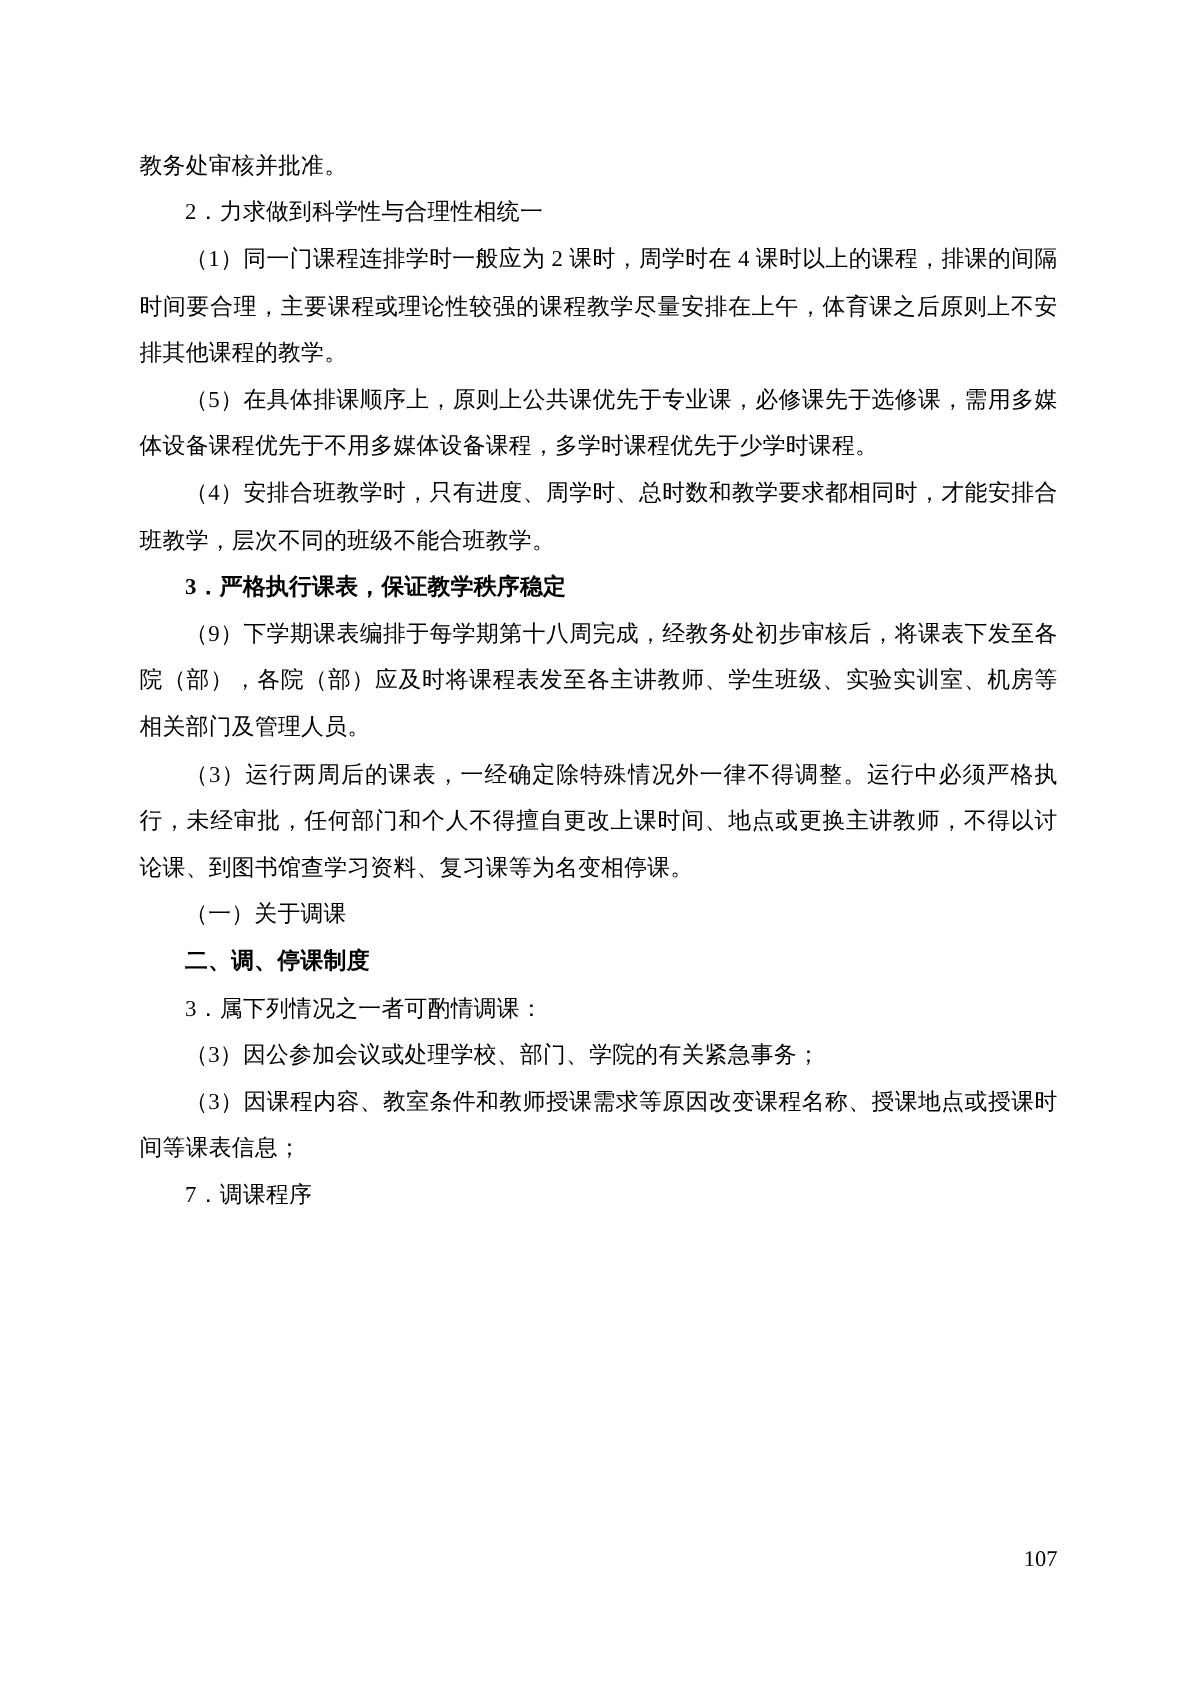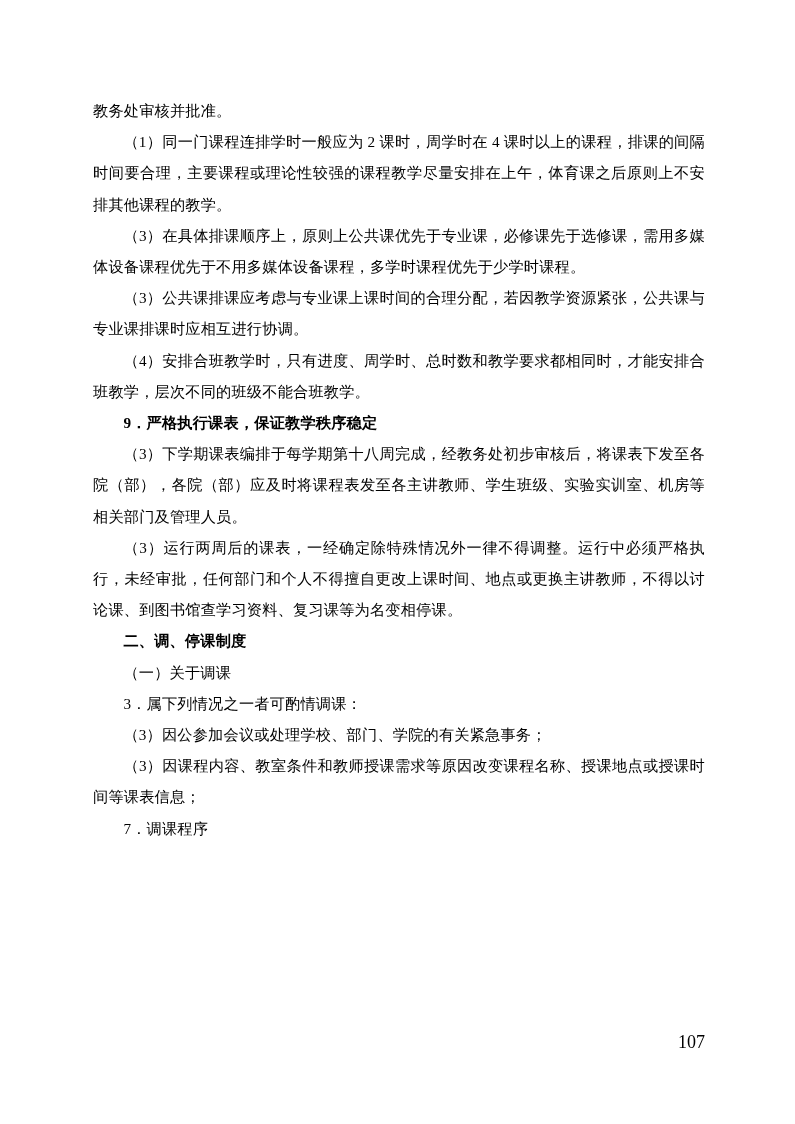--- a/index.html
+++ b/index.html
@@ -39,39 +39,39 @@
   }
   p.bold {
     font-weight: bold;
   }
   .page-number {
     position: absolute;
     left: 0;
     right: 90px;
     top: 1032px;
     text-align: right;
-    font-size: 18px;
+    font-size: 15px;
     font-family: "Liberation Serif", "DejaVu Serif", serif;
   }
 </style>
 </head>
 <body>
 
 <div class="page">
   <div class="content">
     <p class="">教务处审核并批准。</p>
+    <p class="indent">2．力求做到科学性与合理性相统一</p>
     <p class="indent">（1）同一门课程连排学时一般应为 2 课时，周学时在 4 课时以上的课程，排课的间隔时间要合理，主要课程或理论性较强的课程教学尽量安排在上午，体育课之后原则上不安排其他课程的教学。</p>
-    <p class="indent">（3）在具体排课顺序上，原则上公共课优先于专业课，必修课先于选修课，需用多媒体设备课程优先于不用多媒体设备课程，多学时课程优先于少学时课程。</p>
-    <p class="indent">（3）公共课排课应考虑与专业课上课时间的合理分配，若因教学资源紧张，公共课与专业课排课时应相互进行协调。</p>
+    <p class="indent">（5）在具体排课顺序上，原则上公共课优先于专业课，必修课先于选修课，需用多媒体设备课程优先于不用多媒体设备课程，多学时课程优先于少学时课程。</p>
     <p class="indent">（4）安排合班教学时，只有进度、周学时、总时数和教学要求都相同时，才能安排合班教学，层次不同的班级不能合班教学。</p>
-    <p class="indent bold">9．严格执行课表，保证教学秩序稳定</p>
-    <p class="indent">（3）下学期课表编排于每学期第十八周完成，经教务处初步审核后，将课表下发至各院（部），各院（部）应及时将课程表发至各主讲教师、学生班级、实验实训室、机房等相关部门及管理人员。</p>
+    <p class="indent bold">3．严格执行课表，保证教学秩序稳定</p>
+    <p class="indent">（9）下学期课表编排于每学期第十八周完成，经教务处初步审核后，将课表下发至各院（部），各院（部）应及时将课程表发至各主讲教师、学生班级、实验实训室、机房等相关部门及管理人员。</p>
     <p class="indent">（3）运行两周后的课表，一经确定除特殊情况外一律不得调整。运行中必须严格执行，未经审批，任何部门和个人不得擅自更改上课时间、地点或更换主讲教师，不得以讨论课、到图书馆查学习资料、复习课等为名变相停课。</p>
+    <p class="indent">（一）关于调课</p>
     <p class="indent bold">二、调、停课制度</p>
-    <p class="indent">（一）关于调课</p>
     <p class="indent">3．属下列情况之一者可酌情调课：</p>
     <p class="indent">（3）因公参加会议或处理学校、部门、学院的有关紧急事务；</p>
     <p class="indent">（3）因课程内容、教室条件和教师授课需求等原因改变课程名称、授课地点或授课时间等课表信息；</p>
     <p class="indent">7．调课程序</p>
 
   </div>
   <div class="page-number">107</div>
 </div>
 
 </body></html>

